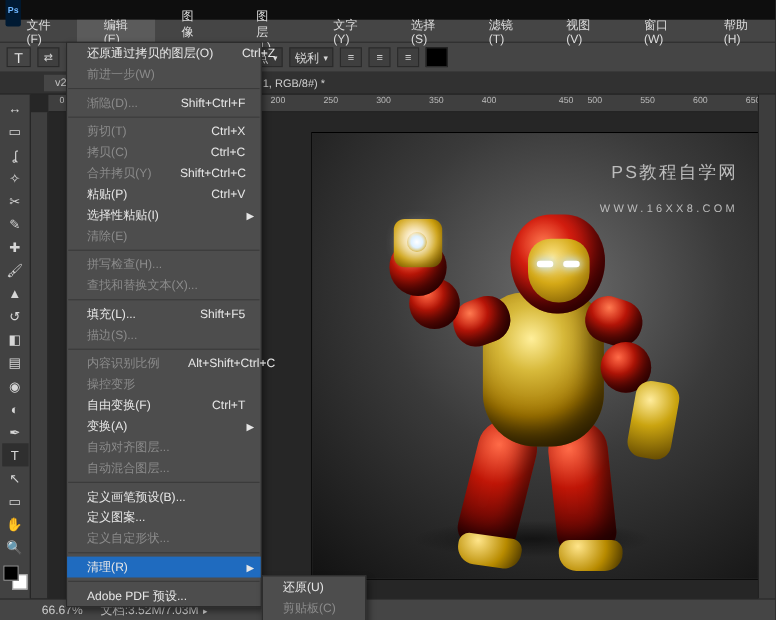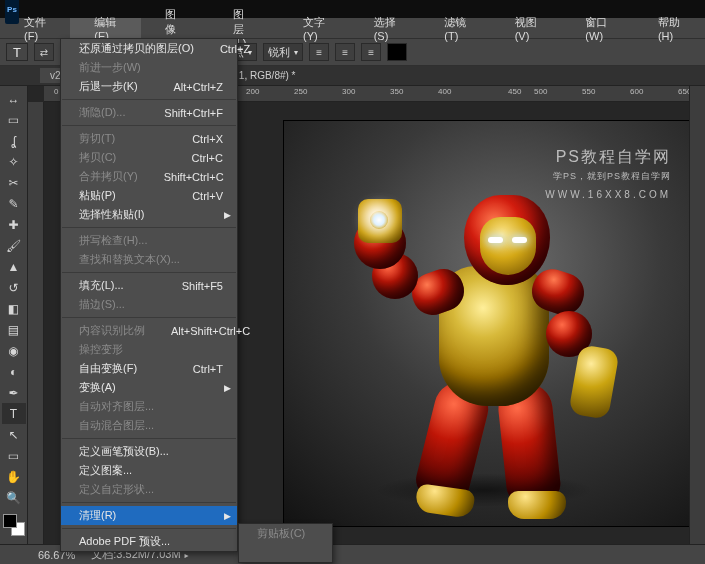--- a/index.html
+++ b/index.html
@@ -41,21 +41,21 @@
 #rulers-top { position: absolute; top: 0; left: 16px; right: 0; height: 16px; background: #3f3f3f; border-bottom: 1px solid #222; font-size: 8px; color: #bbb; }
 #rulers-top .tick { position: absolute; top: 1px; font-size: 8px; }
 #rulers-left { position: absolute; top: 16px; left: 0; width: 16px; bottom: 0; background: #3f3f3f; border-right: 1px solid #222; }
 #canvas-viewport { position: absolute; top: 16px; left: 16px; right: 0; bottom: 0; background: #262626; display: flex; align-items: center; justify-content: flex-end; }
 
 
 #canvas { position: relative; width: 405px; height: 405px; background: radial-gradient(circle at 55% 35%, #6c6c6c 0%, #3a3a3a 45%, #121212 100%); overflow: hidden; box-shadow: 0 0 0 1px #000; }
 .watermark { position: absolute; top: 26px; right: 18px; text-align: right; color: #bcbcbc; font-family: "SimSun", serif; }
 .watermark .l1 { font-size: 16px; letter-spacing: 2px; }
 .watermark .l2 { font-size: 9px; letter-spacing: 1px; margin-top: 2px; }
-.watermark .l3 { font-size: 10px; letter-spacing: 3px; margin-top: 6px; }
+.watermark .l3 { font-size: 10px; letter-spacing: 3px; margin-top: 17px; }
 
 .figure { position: absolute; left: 50px; top: 50px; width: 290px; height: 330px; }
 .fig-shadow { position: absolute; bottom: -6px; left: 40px; width: 220px; height: 34px; background: radial-gradient(ellipse at center, rgba(0,0,0,.55) 0%, rgba(0,0,0,0) 70%); }
 .fig-torso { position: absolute; left: 105px; top: 95px; width: 110px; height: 140px; background: radial-gradient(circle at 40% 30%, #ffef9a 0%, #d7b93a 25%, #a07400 60%, #3b2700 100%); border-radius: 36px 36px 48px 48px; box-shadow: inset -12px -18px 22px rgba(0,0,0,.55); }
 .fig-helmet { position: absolute; left: 130px; top: 24px; width: 86px; height: 90px; background: radial-gradient(circle at 35% 30%, #ff7a50 0%, #d31d0f 30%, #7a0404 70%, #2a0000 100%); border-radius: 38px 38px 44px 44px / 44px 44px 50px 50px; box-shadow: inset -10px -14px 18px rgba(0,0,0,.55); }
 .fig-face { position: absolute; left: 146px; top: 46px; width: 56px; height: 58px; background: radial-gradient(circle at 40% 30%, #ffe78a 0%, #d4a816 45%, #6b4b00 100%); border-radius: 22px 22px 30px 30px; }
 .fig-eye { position: absolute; width: 15px; height: 6px; background: #fff; border-radius: 3px; box-shadow: 0 0 8px 2px rgba(200,230,255,.9); top: 66px; }
 .fig-eye.l { left: 154px; } .fig-eye.r { left: 178px; }
 .fig-arm { position: absolute; width: 46px; height: 46px; background: radial-gradient(circle at 35% 30%, #ff6b48 0%, #c01607 35%, #5c0202 80%); border-radius: 50%; box-shadow: inset -8px -10px 14px rgba(0,0,0,.55); }
 .fig-arm.left  { left: 38px;  top: 82px; }
@@ -189,21 +189,20 @@
           <span class="tick" style="left: 490px;">500</span>
           <span class="tick" style="left: 538px;">550</span>
           <span class="tick" style="left: 586px;">600</span>
           <span class="tick" style="left: 634px;">650</span>
         </div>
     <div id="rulers-left"></div>
     <div id="canvas-viewport">
       <div id="canvas">
         <div class="watermark">
           <div class="l1">PS教程自学网</div>
-          <div class="l2">学PS，就到PS教程自学网</div>
           <div class="l3">WWW.16XX8.COM</div>
         </div>
         <div class="figure">
           <div class="fig-shadow"></div>
           <div class="fig-leg l"></div>
               <div class="fig-leg r"></div>
           <div class="fig-foot l"></div>
               <div class="fig-foot r"></div>
           <div class="fig-torso"></div>
           <div class="fig-shoulder l"></div>
@@ -232,24 +231,20 @@
 </div>
 
 <div id="menu-edit" class="menu">
       <div class="row">
         <span class="lbl">还原通过拷贝的图层(O)</span>
         <span class="sc">Ctrl+Z</span>
       </div>
       <div class="row disabled">
         <span class="lbl">前进一步(W)</span>
       </div>
-      <div class="row">
-        <span class="lbl">后退一步(K)</span>
-        <span class="sc">Alt+Ctrl+Z</span>
-      </div>
       <hr>
       <div class="row disabled">
         <span class="lbl">渐隐(D)...</span>
         <span class="sc">Shift+Ctrl+F</span>
       </div>
       <hr>
       <div class="row disabled">
         <span class="lbl">剪切(T)</span>
         <span class="sc">Ctrl+X</span>
       </div>
@@ -261,20 +256,23 @@
         <span class="lbl">合并拷贝(Y)</span>
         <span class="sc">Shift+Ctrl+C</span>
       </div>
       <div class="row">
         <span class="lbl">粘贴(P)</span>
         <span class="sc">Ctrl+V</span>
       </div>
       <div class="row">
         <span class="lbl">选择性粘贴(I)</span>
         <span class="arrow">▶</span>
+      </div>
+      <div class="row disabled">
+        <span class="lbl">清除(E)</span>
       </div>
       <hr>
       <div class="row disabled">
         <span class="lbl">拼写检查(H)...</span>
       </div>
       <div class="row disabled">
         <span class="lbl">查找和替换文本(X)...</span>
       </div>
       <hr>
       <div class="row">
@@ -321,19 +319,22 @@
         <span class="lbl">清理(R)</span>
         <span class="arrow">▶</span>
       </div>
       <hr>
       <div class="row">
         <span class="lbl">Adobe PDF 预设...</span>
       </div>
     </div>
 
 <div id="menu-clear" class="menu" style="left: 238px; width: 95px; top: 523px;">
+      <div class="row">
+        <span class="lbl">还原(U)</span>
+      </div>
       <div class="row disabled">
         <span class="lbl">剪贴板(C)</span>
       </div>
       <div class="row"></div>
     </div>
 
 </div>
 
 </body></html>

